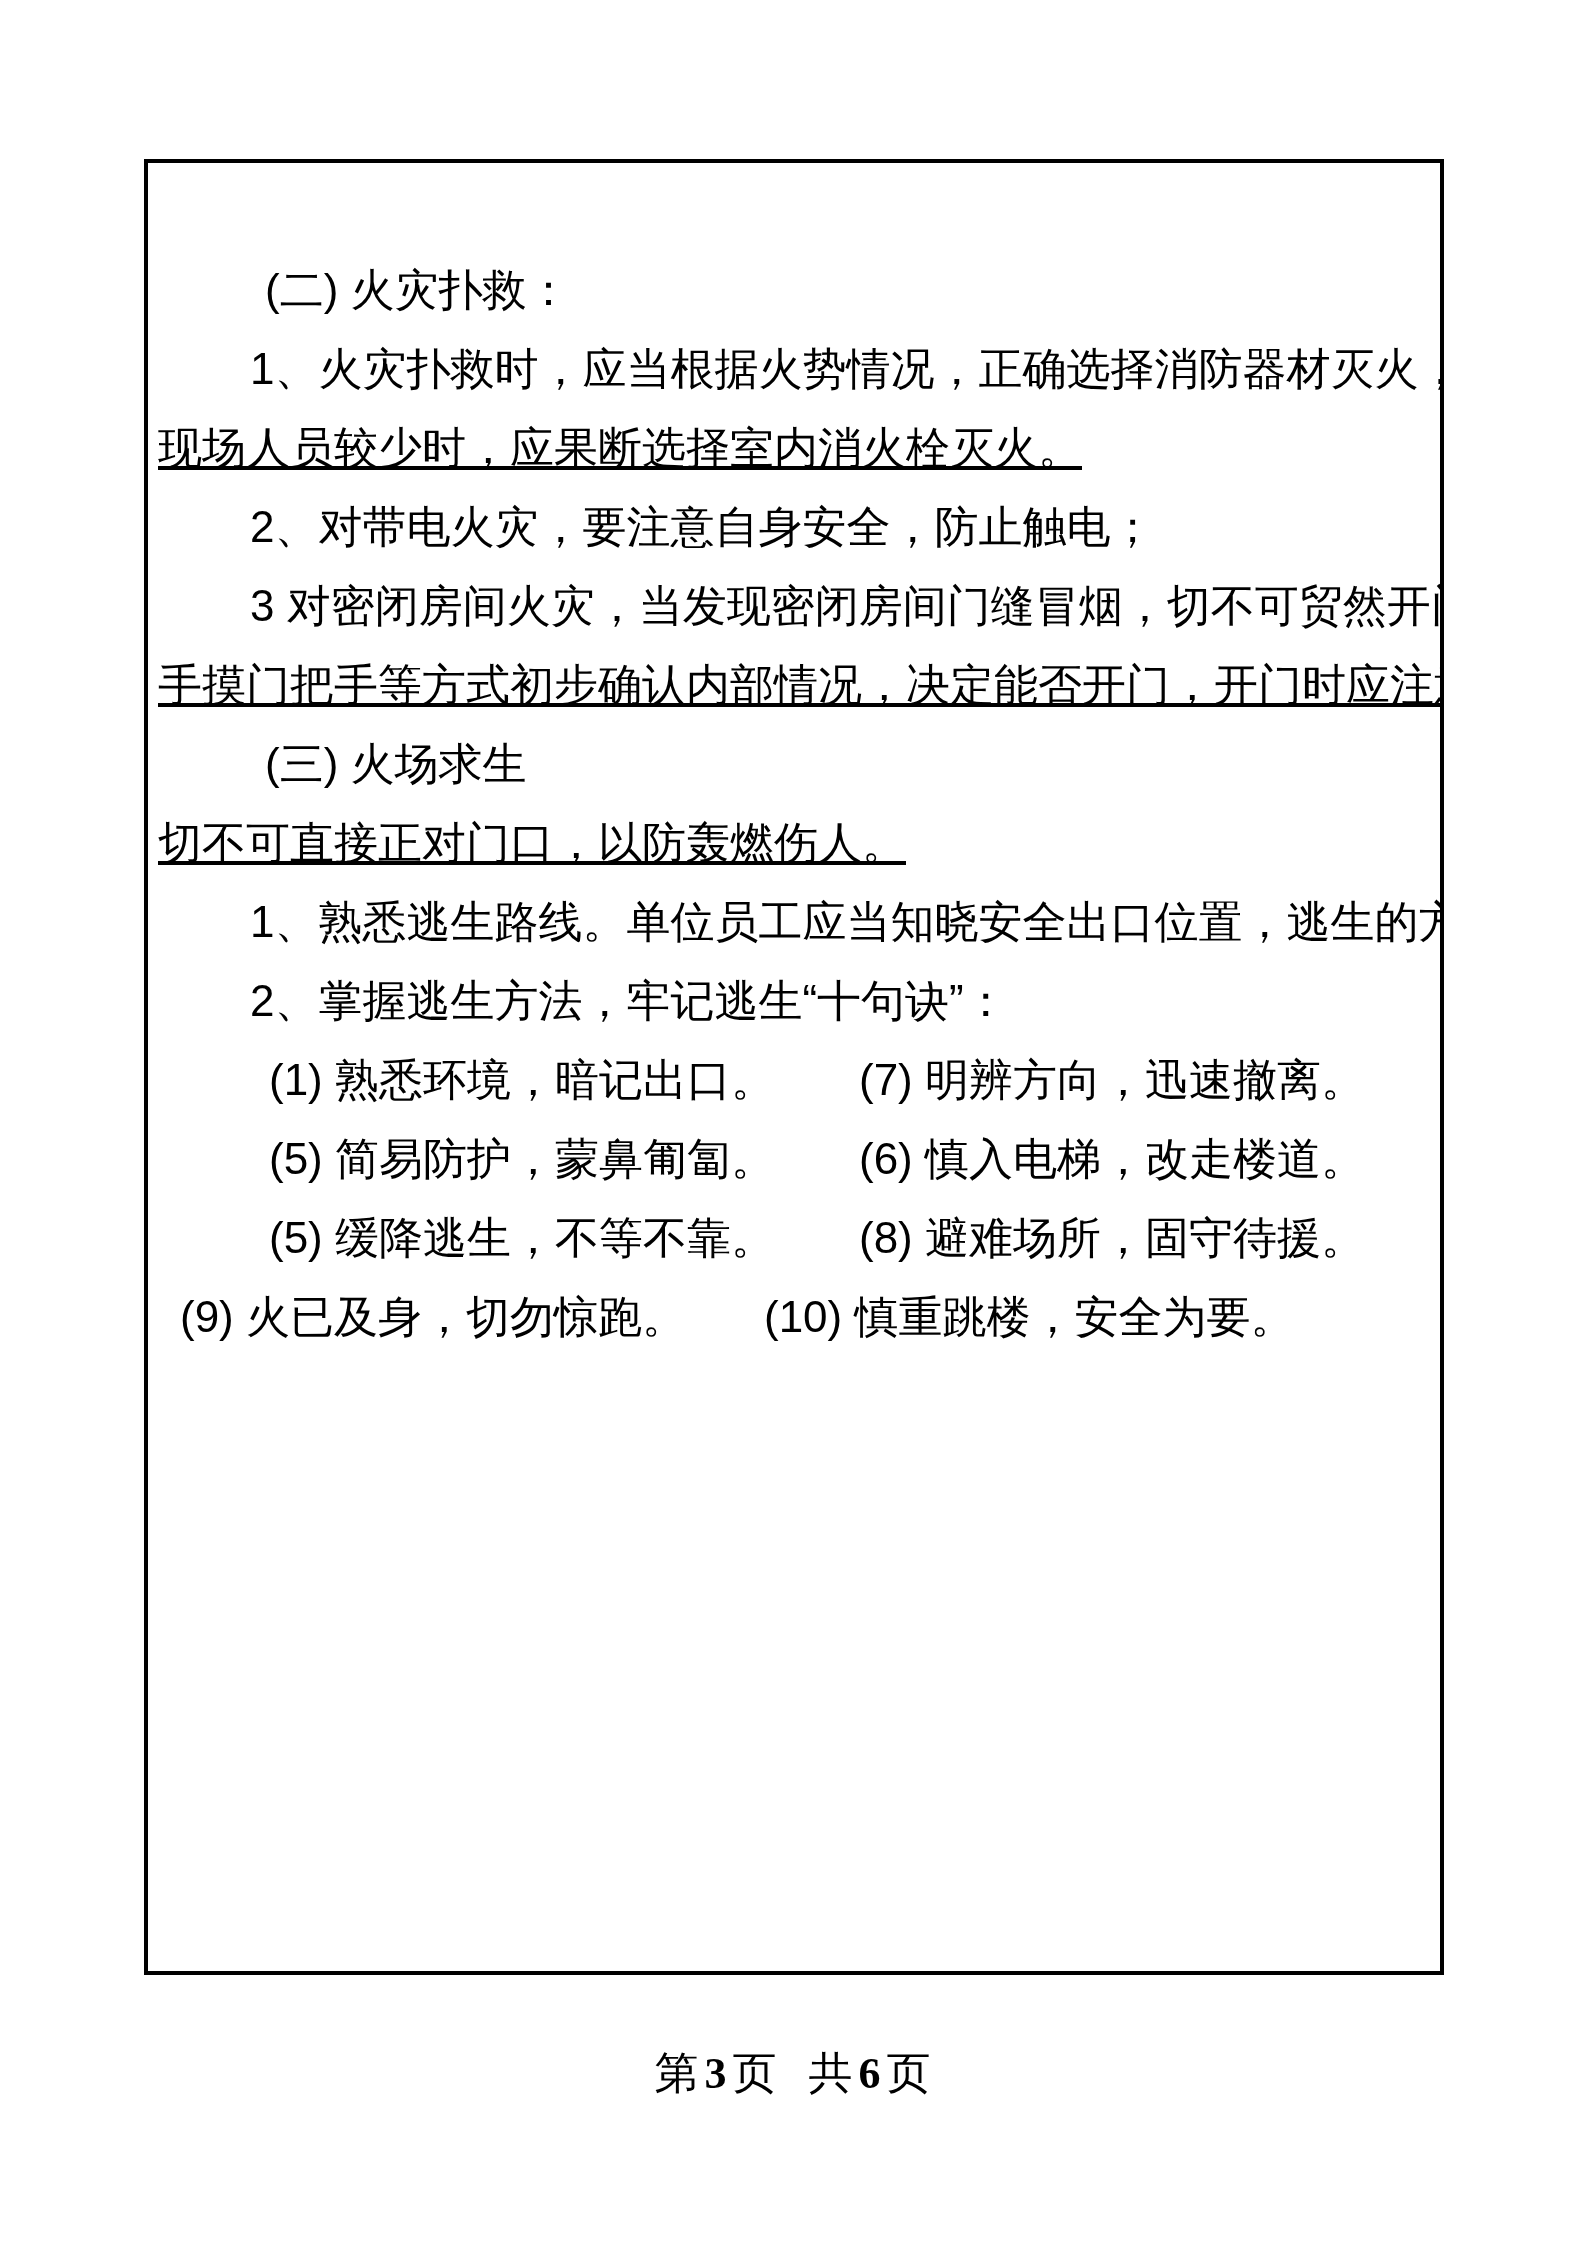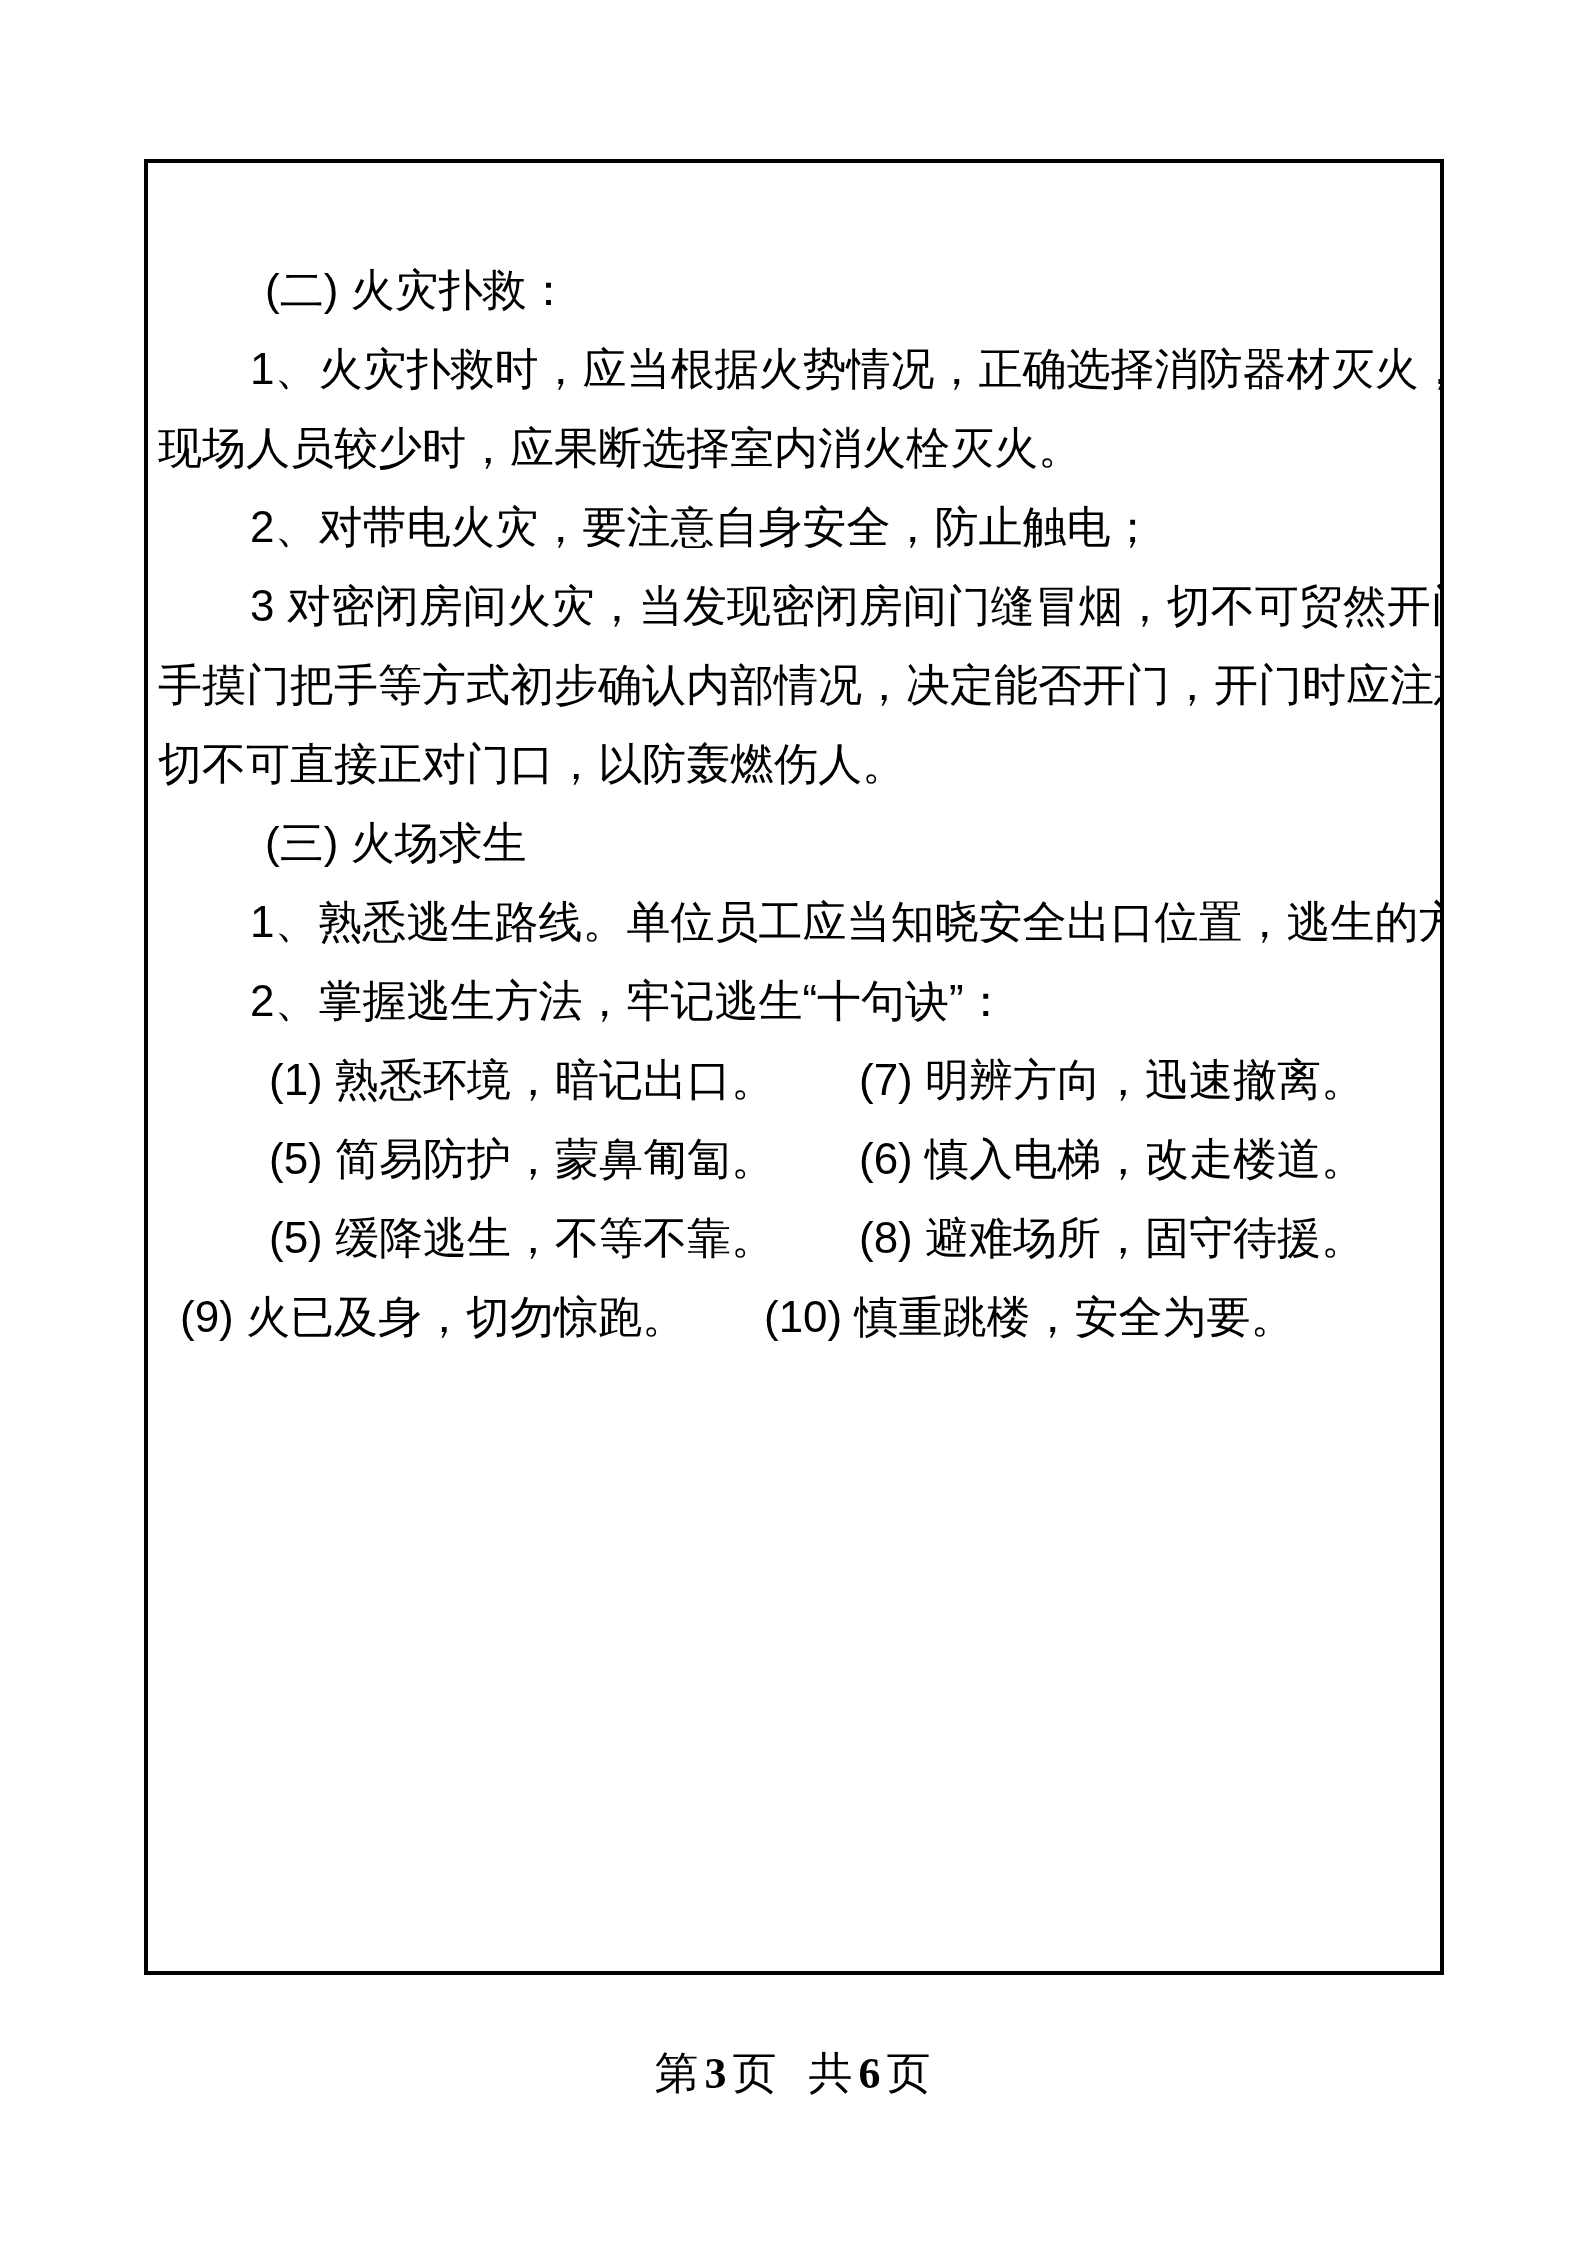--- a/index.html
+++ b/index.html
@@ -29,21 +29,21 @@
     font-size: 44px;
     color: #000000;
   }
   .line {
     height: 79px;
     line-height: 79px;
     white-space: nowrap;
   }
   .l-header  { padding-left: 107px; }
   .l-num     { padding-left: 92px;  }
-  .l-cont    { padding-left: 0;     }
+  .l-cont    { padding-left: 0; text-decoration: underline;     }
   .l-couplet { padding-left: 111px; }
   .l-couplet9{ padding-left: 22px;  }
   .spacer {
     display: inline-block;
     width: 84px;
     height: 1px;
   }
   .l-couplet9 .spacer { width: 78px; }
   .footer {
     position: absolute;
@@ -73,22 +73,22 @@
 <div class="page">
 
   <div class="content-border">
 
     <div class="line l-header">(二) 火灾扑救：</div>
     <div class="line l-num">1、火灾扑救时，应当根据火势情况，正确选择消防器材灭火，火势较大、</div>
     <div class="line l-cont">现场人员较少时，应果断选择室内消火栓灭火。</div>
     <div class="line l-num">2、对带电火灾，要注意自身安全，防止触电；</div>
     <div class="line l-num">3 对密闭房间火灾，当发现密闭房间门缝冒烟，切不可贸然开门。应通过</div>
     <div class="line l-cont">手摸门把手等方式初步确认内部情况，决定能否开门，开门时应注意自身安全，</div>
+    <div class="line l-header">(三) 火场求生</div>
     <div class="line l-cont">切不可直接正对门口，以防轰燃伤人。</div>
-    <div class="line l-header">(三) 火场求生</div>
     <div class="line l-num">1、熟悉逃生路线。单位员工应当知晓安全出口位置，逃生的方向和路线。</div>
     <div class="line l-num">2、掌握逃生方法，牢记逃生“十句诀”：</div>
 
     <div class="line l-couplet">
       <span>(1) 熟悉环境，暗记出口。</span><span class="spacer"></span><span>(7) 明辨方向，迅速撤离。</span>
     </div>
     <div class="line l-couplet">
       <span>(5) 简易防护，蒙鼻匍匐。</span><span class="spacer"></span><span>(6) 慎入电梯，改走楼道。</span>
     </div>
     <div class="line l-couplet">

